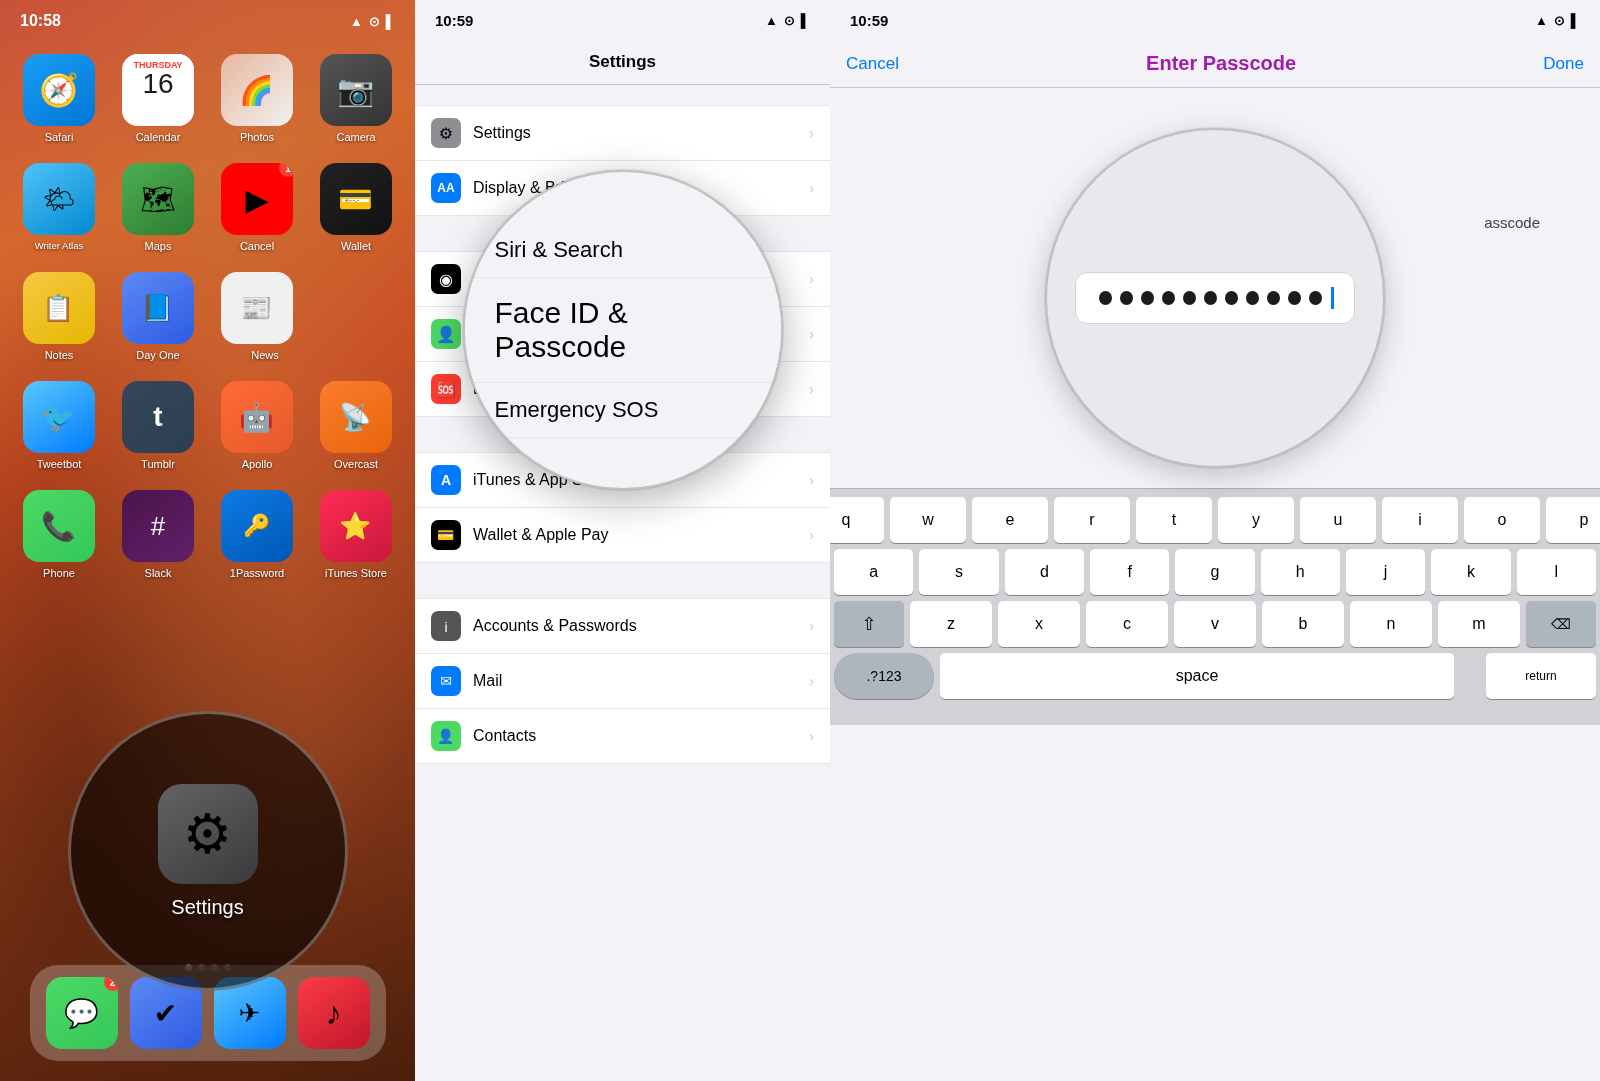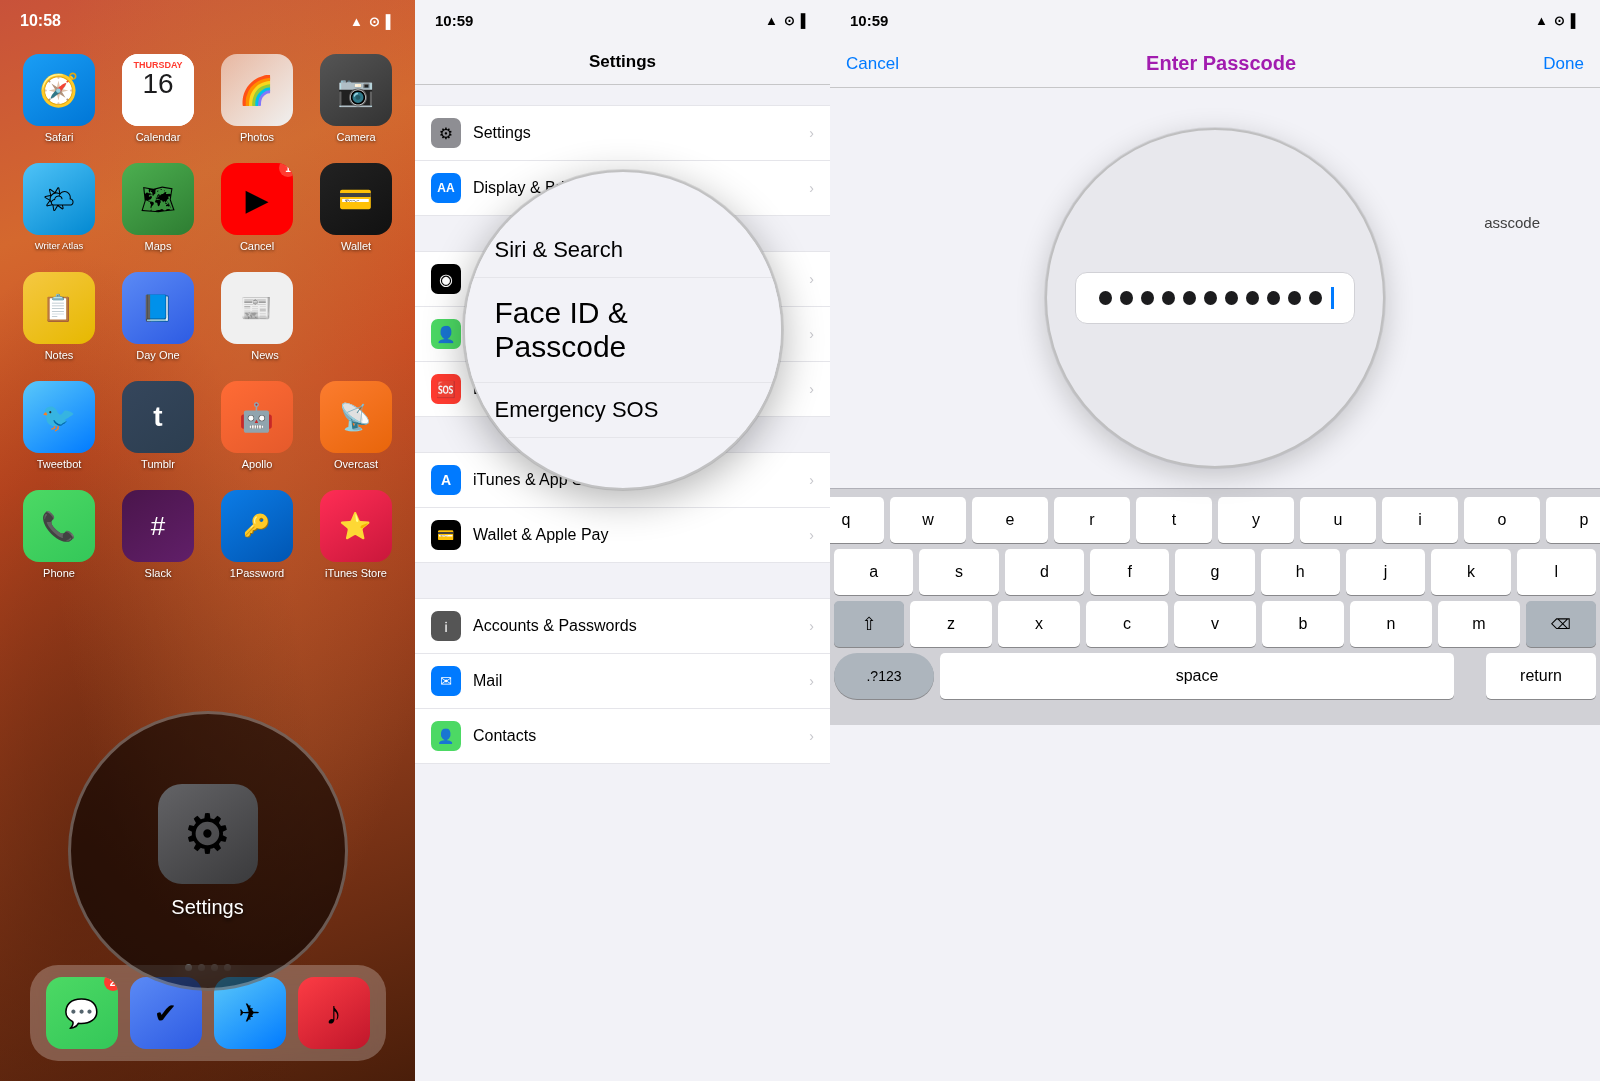--- a/index.html
+++ b/index.html
@@ -752,17 +752,17 @@
         <div class="kb-key">c</div>
         <div class="kb-key">v</div>
         <div class="kb-key">b</div>
         <div class="kb-key">n</div>
         <div class="kb-key">m</div>
         <div class="kb-key special kb-delete" style="flex:1;max-width:70px;min-width:58px;">⌫</div>
       </div>
       <div class="kb-row">
         <div class="kb-key special" style="flex:1.2;max-width:100px;min-width:80px;font-size:14px;border-radius:23px;">.?123</div>
         <div class="kb-key space-key">space</div>
-        <div class="kb-key return-key" style="font-size:16px;margin-left:26px;">return</div>
+        <div class="kb-key return-key" style="font-size:12px;margin-left:26px;">return</div>
       </div>
     </div>
   </div>
 </div>
 
 </body></html>

